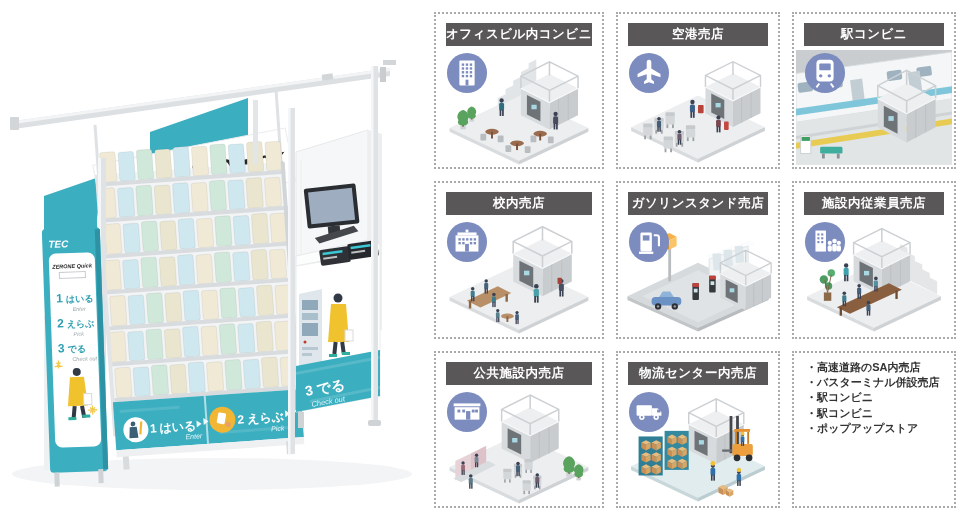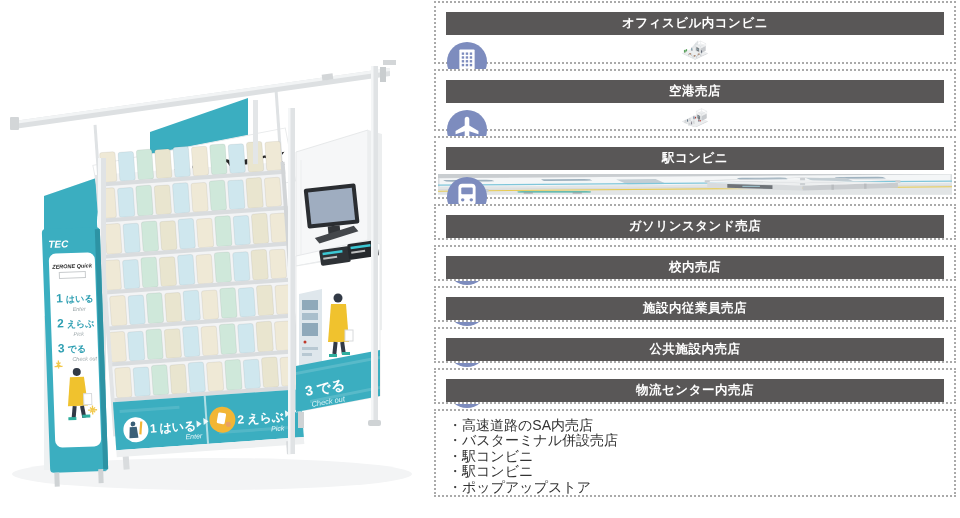--- a/index.html
+++ b/index.html
@@ -4,33 +4,33 @@
 <style>
   html,body{margin:0;padding:0;background:#fff;}
   body{font-family:"Liberation Sans","DejaVu Sans",sans-serif;}
   .stage{position:relative;width:960px;height:518px;background:#fff;overflow:hidden;}
 
   
   .left{position:absolute;left:0;top:0;width:430px;height:518px;}
   .left svg{display:block;width:430px;height:518px;}
 
   
-  .grid{position:absolute;left:434px;top:1px;width:522px;height:496px;
-        display:grid;grid-template-columns:repeat(1,1fr);grid-template-rows:repeat(3,1fr);gap:5px;}
+  .grid{position:absolute;left:434px;top:12px;width:522px;height:496px;
+        display:grid;grid-template-columns:repeat(3,1fr);grid-template-rows:repeat(3,1fr);gap:12px;}
   .cell{position:relative;border:2px dotted #aaaaaa;background:#fff;box-sizing:border-box;}
   .bar{margin:9px 10px 0;background:#595757;color:#fff;font-size:12.5px;font-weight:bold;
        text-align:center;line-height:23px;height:23px;letter-spacing:.5px;
        white-space:nowrap;overflow:hidden;}
   .scene-wrap{position:absolute;left:2px;right:2px;top:36px;bottom:2px;}
   .scene{position:absolute;left:0;top:0;width:100%;height:100%;}
   .badge{position:absolute;left:8px;top:2px;width:42px;height:42px;display:block;}
   .badge svg{width:42px;height:42px;display:block;}
 
-  .others{margin:7px 4px 0 12px;padding:0;list-style:none;font-size:14px;color:#333;
-          line-height:15.4px;font-weight:400;}
+  .others{margin:7px 4px 0 12px;padding:0;list-style:none;font-size:11px;color:#333;
+          line-height:15.4px;font-weight:700;}
 </style>
 </head>
 <body>
 
 <svg width="0" height="0" style="position:absolute" aria-hidden="true">
   <defs>
     <g id="kiosk">
       <polygon points="0,19 38,0 76,19 38,38" fill="#edeff0"></polygon>
       <g stroke="#ccd0d3" stroke-width="2" fill="none">
         <path d="M0,19 L0,3 L38,-16 L76,3 L76,19 M38,-16 L38,2 M0,3 L38,22 L76,3 M38,22 L38,38"></path>
@@ -379,71 +379,20 @@
             <rect x="16" y="12" width="12" height="7" rx="1" fill="#7D8CBE"></rect>
             <circle cx="17.5" cy="25" r="1.8" fill="#7D8CBE"></circle>
             <circle cx="26.5" cy="25" r="1.8" fill="#7D8CBE"></circle>
             <path d="M16,33 l-3,4 M28,33 l3,4" stroke="#ffffff" stroke-width="2"></path>
           </svg>
         </span>
       </div>
     </article>
 
     <article class="cell">
-      <h3 class="bar">ガソリンスタンド売店</h3>
-      <div class="scene-wrap">
-        <svg class="scene" viewBox="0 0 168 118">
-          <polygon points="8,80 84,44 160,80 84,114" fill="#d6dadc"></polygon>
-          <polygon points="8,80 84,114 84,118 8,84" fill="#c2c6c9"></polygon>
-          <polygon points="84,114 160,80 160,84 84,118" fill="#b8bcbf"></polygon>
-          <polygon points="24,80 84,52 144,80 84,108" fill="#dfe3e5"></polygon>
-          <g>
-            <polygon points="92,36 140,20 146,24 98,40" fill="#fbfcfd"></polygon>
-            <polygon points="96,40 138,26 138,52 96,66" fill="#f2f4f5" stroke="#dfe3e5"></polygon>
-            <rect x="100" y="34" width="9" height="18" fill="#dde6ea" transform="rotate(-4 104 42)"></rect>
-            <rect x="112" y="30" width="9" height="18" fill="#dde6ea" transform="rotate(-4 116 38)"></rect>
-            <rect x="124" y="26" width="9" height="18" fill="#dde6ea" transform="rotate(-4 128 34)"></rect>
-          </g>
-          <g>
-            <rect x="52" y="26" width="3" height="38" fill="#b9bdc0"></rect>
-            <polygon points="45,16 53,12 61,16 53,20" fill="#f6b24a"></polygon>
-            <polygon points="45,16 53,20 53,30 45,26" fill="#e3922a"></polygon>
-            <polygon points="53,20 61,16 61,26 53,30" fill="#f9c46a"></polygon>
-          </g>
-          <g>
-            <rect x="78" y="66" width="7" height="18" rx="1" fill="#35393d"></rect>
-            <rect x="78" y="66" width="7" height="4" fill="#c2413b"></rect>
-            <rect x="79.5" y="72" width="4" height="4" fill="#cfe4ea"></rect>
-            <rect x="96" y="58" width="7" height="18" rx="1" fill="#35393d"></rect>
-            <rect x="96" y="58" width="7" height="4" fill="#c2413b"></rect>
-            <rect x="97.5" y="64" width="4" height="4" fill="#cfe4ea"></rect>
-          </g>
-          <g>
-            <polygon points="42,81 58,81 54,75 46,75" fill="#8fb3d9"></polygon>
-            <rect x="34" y="81" width="32" height="9" rx="4" fill="#6a92c4"></rect>
-            <circle cx="41" cy="91" r="3.4" fill="#2c2f33"></circle>
-              <circle cx="41" cy="91" r="1.3" fill="#9aa0a5"></circle>
-            <circle cx="59" cy="91" r="3.4" fill="#2c2f33"></circle>
-              <circle cx="59" cy="91" r="1.3" fill="#9aa0a5"></circle>
-          </g>
-          <use href="#kiosk" transform="translate(108,42) scale(0.72)"></use>
-        </svg>
-        <span class="badge">
-          <svg viewBox="0 0 44 44">
-              <circle cx="22" cy="22" r="21" fill="#7D8CBE"></circle>
-            <rect x="13" y="12" width="12" height="20" rx="1.5" fill="#ffffff"></rect>
-            <rect x="15.5" y="15" width="7" height="5.5" fill="#7D8CBE"></rect>
-            <path d="M27,15 h3 c1.6,0 2.4,0.9 2.4,2.4 v9" stroke="#ffffff" stroke-width="2.2" fill="none"></path>
-            <rect x="11.5" y="32" width="15" height="2.5" fill="#ffffff"></rect>
-          </svg>
-        </span>
-      </div>
-    </article>
-
-    <article class="cell">
       <h3 class="bar">校内売店</h3>
       <div class="scene-wrap">
         <svg class="scene" viewBox="0 0 168 118">
           <polygon points="12,80 84,46 156,80 84,114" fill="#eceeef"></polygon>
           <polygon points="12,80 84,114 84,118 12,84" fill="#d9dcde"></polygon>
           <polygon points="84,114 156,80 156,84 84,118" fill="#cfd2d5"></polygon>
           <use href="#kiosk" transform="translate(78,20) scale(0.8)"></use>
           <g>
             <polygon points="30,84 62,69 76,76 44,91" fill="#b98f68"></polygon>
             <rect x="32" y="84" width="2.5" height="8" fill="#8a6848"></rect>
@@ -471,20 +420,71 @@
                 <rect x="17" y="18" width="2.5" height="2.5"></rect>
                 <rect x="21" y="18" width="2.5" height="2.5"></rect>
                 <rect x="25" y="18" width="2.5" height="2.5"></rect>
                 <rect x="29" y="18" width="2.5" height="2.5"></rect>
               <rect x="13" y="22" width="2.5" height="2.5"></rect>
                 <rect x="17" y="22" width="2.5" height="2.5"></rect>
                 <rect x="25" y="22" width="2.5" height="2.5"></rect>
                 <rect x="29" y="22" width="2.5" height="2.5"></rect>
               <rect x="20" y="24" width="4" height="8"></rect>
             </g>
+          </svg>
+        </span>
+      </div>
+    </article>
+
+    <article class="cell">
+      <h3 class="bar">ガソリンスタンド売店</h3>
+      <div class="scene-wrap">
+        <svg class="scene" viewBox="0 0 168 118">
+          <polygon points="8,80 84,44 160,80 84,114" fill="#d6dadc"></polygon>
+          <polygon points="8,80 84,114 84,118 8,84" fill="#c2c6c9"></polygon>
+          <polygon points="84,114 160,80 160,84 84,118" fill="#b8bcbf"></polygon>
+          <polygon points="24,80 84,52 144,80 84,108" fill="#dfe3e5"></polygon>
+          <g>
+            <polygon points="92,36 140,20 146,24 98,40" fill="#fbfcfd"></polygon>
+            <polygon points="96,40 138,26 138,52 96,66" fill="#f2f4f5" stroke="#dfe3e5"></polygon>
+            <rect x="100" y="34" width="9" height="18" fill="#dde6ea" transform="rotate(-4 104 42)"></rect>
+            <rect x="112" y="30" width="9" height="18" fill="#dde6ea" transform="rotate(-4 116 38)"></rect>
+            <rect x="124" y="26" width="9" height="18" fill="#dde6ea" transform="rotate(-4 128 34)"></rect>
+          </g>
+          <g>
+            <rect x="52" y="26" width="3" height="38" fill="#b9bdc0"></rect>
+            <polygon points="45,16 53,12 61,16 53,20" fill="#f6b24a"></polygon>
+            <polygon points="45,16 53,20 53,30 45,26" fill="#e3922a"></polygon>
+            <polygon points="53,20 61,16 61,26 53,30" fill="#f9c46a"></polygon>
+          </g>
+          <g>
+            <rect x="78" y="66" width="7" height="18" rx="1" fill="#35393d"></rect>
+            <rect x="78" y="66" width="7" height="4" fill="#c2413b"></rect>
+            <rect x="79.5" y="72" width="4" height="4" fill="#cfe4ea"></rect>
+            <rect x="96" y="58" width="7" height="18" rx="1" fill="#35393d"></rect>
+            <rect x="96" y="58" width="7" height="4" fill="#c2413b"></rect>
+            <rect x="97.5" y="64" width="4" height="4" fill="#cfe4ea"></rect>
+          </g>
+          <g>
+            <polygon points="42,81 58,81 54,75 46,75" fill="#8fb3d9"></polygon>
+            <rect x="34" y="81" width="32" height="9" rx="4" fill="#6a92c4"></rect>
+            <circle cx="41" cy="91" r="3.4" fill="#2c2f33"></circle>
+              <circle cx="41" cy="91" r="1.3" fill="#9aa0a5"></circle>
+            <circle cx="59" cy="91" r="3.4" fill="#2c2f33"></circle>
+              <circle cx="59" cy="91" r="1.3" fill="#9aa0a5"></circle>
+          </g>
+          <use href="#kiosk" transform="translate(108,42) scale(0.72)"></use>
+        </svg>
+        <span class="badge">
+          <svg viewBox="0 0 44 44">
+              <circle cx="22" cy="22" r="21" fill="#7D8CBE"></circle>
+            <rect x="13" y="12" width="12" height="20" rx="1.5" fill="#ffffff"></rect>
+            <rect x="15.5" y="15" width="7" height="5.5" fill="#7D8CBE"></rect>
+            <path d="M27,15 h3 c1.6,0 2.4,0.9 2.4,2.4 v9" stroke="#ffffff" stroke-width="2.2" fill="none"></path>
+            <rect x="11.5" y="32" width="15" height="2.5" fill="#ffffff"></rect>
           </svg>
         </span>
       </div>
     </article>
 
     <article class="cell">
       <h3 class="bar">施設内従業員売店</h3>
       <div class="scene-wrap">
         <svg class="scene" viewBox="0 0 168 118">
           <polygon points="12,80 84,46 156,80 84,114" fill="#eceeef"></polygon>

